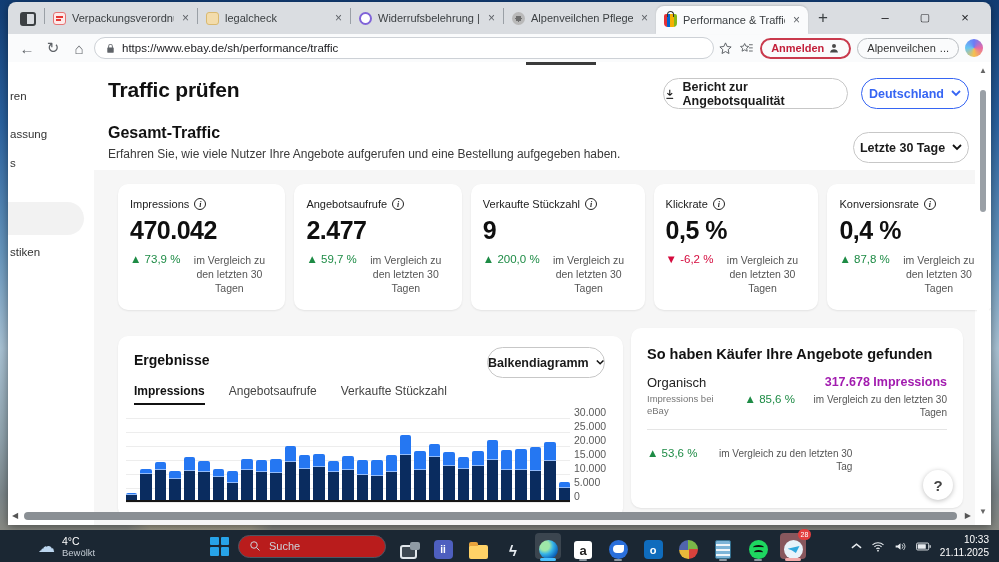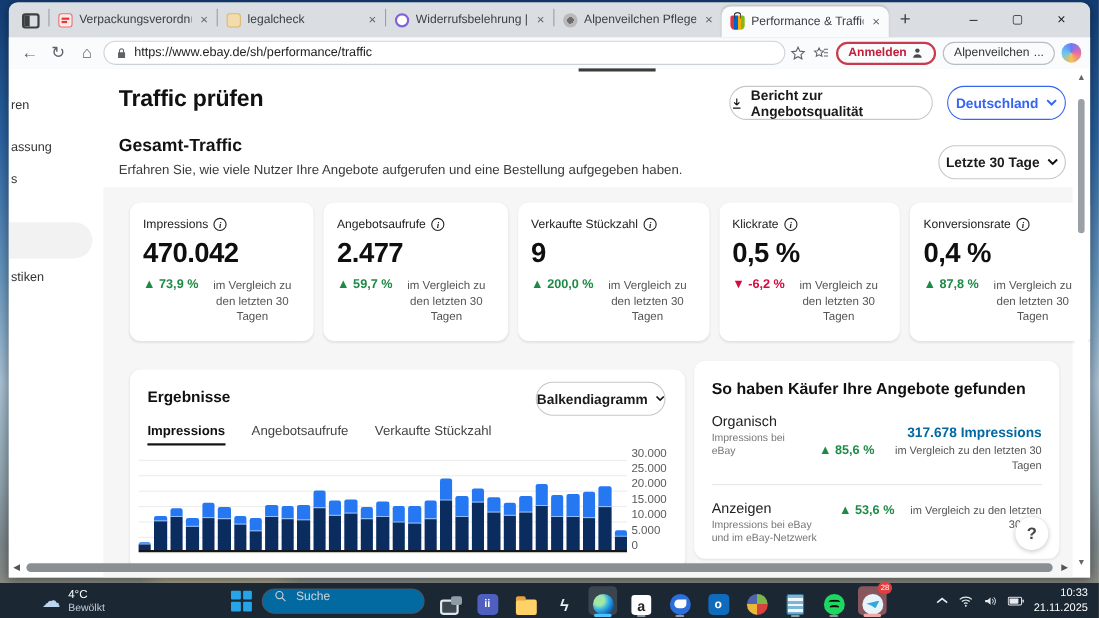--- a/index.html
+++ b/index.html
@@ -59,21 +59,21 @@
   .pill.blue{ border:1.5px solid #3665f3; color:#3665f3; }
   .grayband{ position:absolute; left:86px; top:108px; right:16px; bottom:0; background:#f6f6f6; }
   
   .cards{ position:absolute; left:110px; top:122px; width:845px; display:flex; gap:9px; }
   .scard{ flex:1; background:#fff; border-radius:10px; box-shadow:0 1px 2px rgba(0,0,0,.08); padding:14px 12px 12px; height:126px; }
   .scard-head{ display:flex; align-items:center; gap:5px; font-size:11px; color:#222; }
   .info{ width:12px; height:12px; border:1.3px solid #222; border-radius:50%; font-size:8px; font-weight:bold;
          display:flex; align-items:center; justify-content:center; color:#222; font-family:"Liberation Serif",serif; font-style:italic;}
   .scard-value{ font-size:25px; font-weight:800; color:#0f0f0f; margin-top:6px; letter-spacing:-.5px; }
   .scard-trend{ display:flex; align-items:flex-start; justify-content:center; gap:5px; margin-top:8px; }
-  .pct{ font-size:11.5px; font-weight:bold; white-space:nowrap; }
+  .pct{ font-size:11.5px; font-weight:normal; white-space:nowrap; }
   .pct.up{ color:#1d8b45; } .pct.down{ color:#d50b3e; }
   .cmp{ font-size:10.5px; color:#555; width:88px; text-align:center; line-height:1.35; }
   
   .card{ position:absolute; background:#fff; border-radius:10px; box-shadow:0 1px 2px rgba(0,0,0,.08); }
   .chartcard{ left:110px; top:274px; width:505px; height:182px; padding:16px; }
   .res-title{ font-size:14px; font-weight:bold; color:#111; }
   .charttype{ position:absolute; right:18px; top:11px; width:118px; }
   .rtabs{ display:flex; gap:24px; margin-top:16px; font-size:12px; color:#444; }
   .rtab{ padding-bottom:5px; }
   .rtab.active{ font-weight:bold; color:#111; border-bottom:2.5px solid #111; }
@@ -85,21 +85,21 @@
   .seg.org{ background:#0a2c5f; }
   .yaxis{ position:absolute; left:456px; top:70px; width:50px; }
   .ytick{ position:absolute; font-size:10.5px; color:#5a5a5a; }
   .foundcard{ left:623px; top:266px; width:332px; height:180px; padding:18px 16px 0; }
   .found-title{ font-size:14.5px; font-weight:bold; color:#111; }
   .frow{ display:flex; justify-content:space-between; gap:8px; padding:13px 0 10px; }
   .frow + .frow{ border-top:1px solid #e5e5e5; }
   .fname{ font-size:13px; color:#222; }
   .fdesc{ font-size:9.5px; color:#767676; margin-top:3px; max-width:120px; line-height:1.3; }
   .fright{ text-align:right; }
-  .fval{ font-size:12.5px; font-weight:800; color:#0369a1;margin-top:11px; }
+  .fval{ font-size:12.5px; font-weight:800; color:#a21caf; }
   .ftrend{ display:flex; justify-content:flex-end; align-items:flex-start; gap:5px; margin-top:4px; }
   .fcmp{ font-size:10px; color:#555; max-width:150px; line-height:1.3; }
   .helpbtn{ position:absolute; right:10px; bottom:8px; width:30px; height:30px; border-radius:50%; background:#fff;
             box-shadow:0 1px 5px rgba(0,0,0,.25); display:flex; align-items:center; justify-content:center;
             font-size:15px; color:#444; font-weight:bold; }
   
   .vscroll{ position:absolute; right:2px; top:0; width:12px; height:460px; background:#fff; }
   .vthumb{ position:absolute; left:3px; top:28px; width:6px; height:122px; background:#9aa0a6; border-radius:3px; }
   .varr{ position:absolute; left:0; width:12px; text-align:center; font-size:8px; color:#666; }
   .hscroll{ position:absolute; left:4px; right:20px; bottom:4px; height:10px; }
@@ -107,22 +107,22 @@
   .harr{ position:absolute; top:0; font-size:8px; color:#555; }
   
   .taskbar{ position:absolute; left:0; right:0; bottom:0; height:32px; background:#1b2733; display:flex; align-items:center; }
   .weather{ display:flex; align-items:center; gap:7px; margin-left:38px; }
   .cloudglyph{ font-size:17px; color:#bcd6ef; }
   .wtemp{ font-size:10.5px; color:#fff; }
   .wcond{ font-size:9.5px; color:#c4ccd4; }
   .centerbar{ position:absolute; left:210px; display:flex; align-items:center; gap:9px; height:32px; }
   .start{ width:19px; height:19px; display:grid; grid-template-columns:1fr 1fr; gap:2px; }
   .start i{ background:#27a3e8; border-radius:1px; }
-  .searchpill{ width:148px; height:23px; background:#0369a1; border:1px solid #4a5764; border-radius:12px;
-               display:flex; gap:8px; padding:0 10px; }
+  .searchpill{ width:148px; height:23px; background:#b91c1c; border:1px solid #4a5764; border-radius:12px;
+               display:flex; align-items:center; gap:8px; padding:0 10px; }
   .searchpill span{ font-size:11px; color:#cdd3d9; }
   .tbtile{ width:26px; height:26px; border-radius:4px; display:flex; align-items:flex-end; justify-content:center; position:relative; }
   .runDash::after{ content:""; position:absolute; bottom:-2px; left:9px; width:8px; height:2.5px; border-radius:2px; background:#8b97a1; }
   .tbtile.activeEdge{ background:rgba(255,255,255,.14); }
   .tbtile.activeEdge::after{ content:""; position:absolute; bottom:-2px; left:5px; width:16px; height:3px; border-radius:2px; background:#4cc2ff; }
   .tbtile.alertTile{ background:rgba(226,128,128,.55); }
   .tbtile.alertTile::after{ content:""; position:absolute; bottom:-2px; left:5px; width:16px; height:3px; border-radius:2px; background:#f0a9a9; }
   .taskview{ width:17px; height:14px; border:2px solid #dfe5ea; border-radius:3px; position:relative; background:rgba(255,255,255,.15); }
   .taskview::before{ content:""; position:absolute; right:-5px; top:-5px; width:10px; height:8px; background:#8f9ba5; border-radius:2px; }
   .teams{ width:19px; height:19px; border-radius:4px; background:#4e5fbf; color:#fff; font-size:10px; font-weight:bold; display:flex; align-items:center; justify-content:center; }
@@ -492,24 +492,20 @@
         </div>
         <div class="fright">
           <div class="fval">317.678 Impressions</div>
           <div class="ftrend">
             <span class="pct up"><span>▲</span> <span>85,6 %</span></span>
             <span class="fcmp">im Vergleich zu den letzten 30 Tagen</span>
           </div>
         </div>
       </div>
       <div class="frow">
-        <div class="fleft">
-          <div class="fname">Anzeigen</div>
-          <div class="fdesc">Impressions bei eBay und im eBay-Netzwerk</div>
-        </div>
         <div class="fright">
           <div class="ftrend">
             <span class="pct up"><span>▲</span> <span>53,6 %</span></span>
             <span class="fcmp">im Vergleich zu den letzten 30 Tag</span>
           </div>
         </div>
       </div>
       <div class="helpbtn">?</div>
     </div>
 

